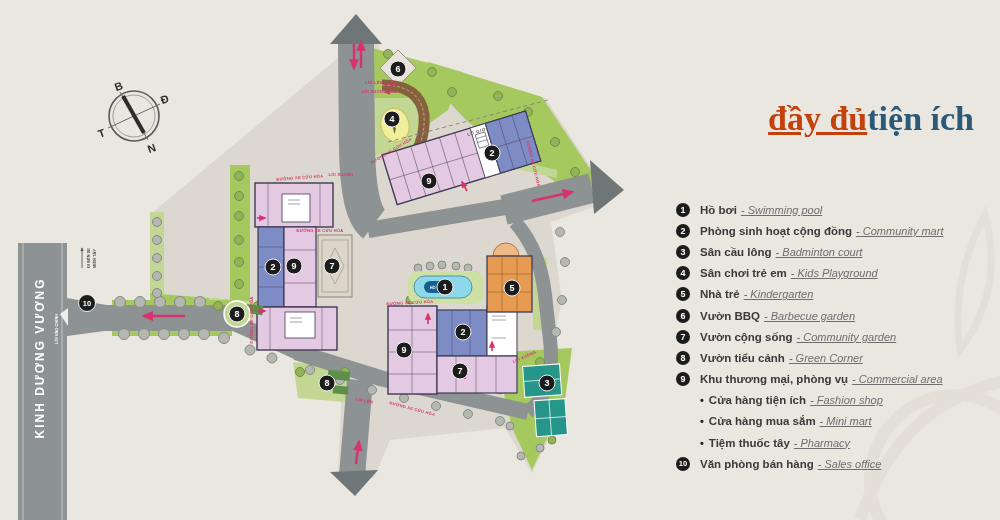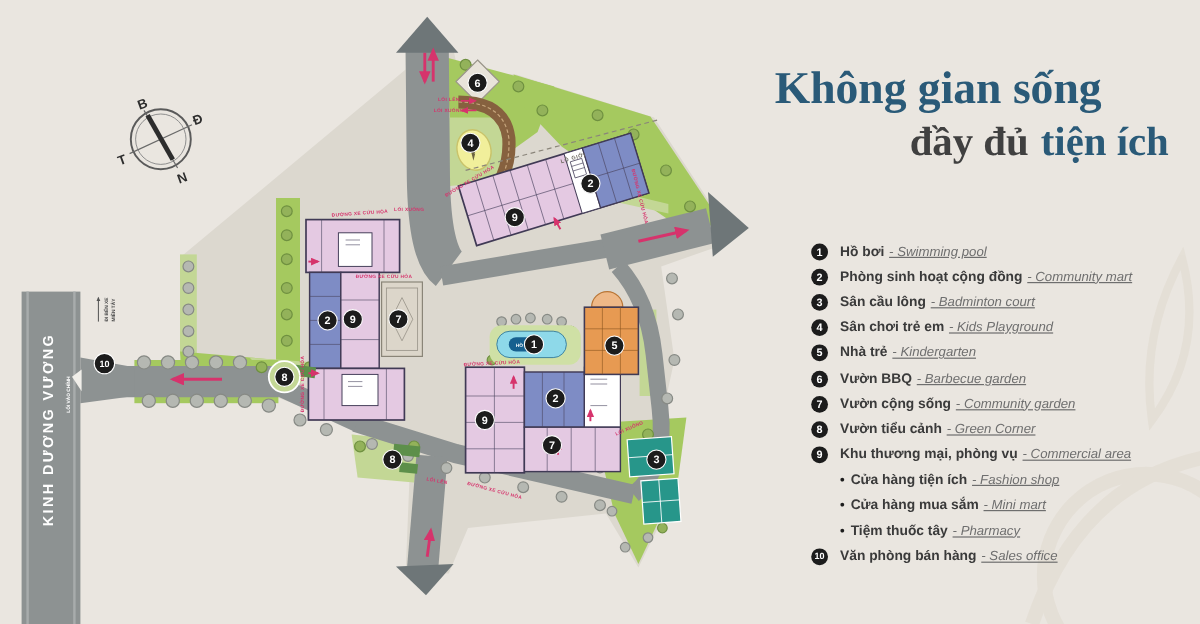--- a/index.html
+++ b/index.html
@@ -4,21 +4,21 @@
 <style>
   html,body{margin:0;padding:0;}
   #canvas{position:relative;width:1000px;height:520px;background:#eae6e0;overflow:hidden;
           font-family:"Liberation Sans",sans-serif;}
   svg{position:absolute;left:0;top:0;}
   
   .title-l1{position:absolute;top:52px;right:82px;font-family:"Liberation Serif",serif;
             font-weight:700;font-size:38px;color:#2a5a78;white-space:nowrap;}
   .title-l2{position:absolute;top:100px;right:26px;font-family:"Liberation Serif",serif;
             font-weight:700;font-size:34px;color:#2a5a78;white-space:nowrap;}
-  .title-accent{color:#404040;margin-right:10px;}
+  .title-accent{color:#c2410c;text-decoration:underline;}
   
   .legend{position:absolute;left:676px;top:199px;width:320px;}
   .lg-row{display:flex;align-items:center;height:21.2px;}
   .lg-badge{width:14px;height:14px;border-radius:50%;background:#1c1c1c;color:#fff;
             font-size:9px;font-weight:700;display:flex;align-items:center;justify-content:center;
             margin-right:10px;flex:0 0 14px;}
   .lg-vi{font-size:11.5px;font-weight:700;color:#3a3a3a;white-space:nowrap;}
   .lg-en{font-size:11px;font-style:italic;color:#6e6e6e;margin-left:4px;white-space:nowrap;text-decoration:underline;}
   .lg-sub{padding-left:24px;}
   .lg-dot{font-size:11px;color:#1c1c1c;margin-right:5px;font-weight:700;}
@@ -396,21 +396,20 @@
     <line x1="148" y1="140" x2="120" y2="92" stroke="#6a6a6a" stroke-width="1"></line>
     <line x1="108" y1="128" x2="160" y2="104" stroke="#6a6a6a" stroke-width="1"></line>
     <line x1="144" y1="133" x2="123" y2="96" stroke="#2d2d2d" stroke-width="4"></line>
     <text x="120" y="90" font-size="11" font-weight="700" fill="#2d2d2d" text-anchor="middle" transform="rotate(-20 120 90)">B</text>
     <text x="166" y="103" font-size="11" font-weight="700" fill="#2d2d2d" text-anchor="middle" transform="rotate(-20 166 103)">Đ</text>
     <text x="152" y="152" font-size="11" font-weight="700" fill="#2d2d2d" text-anchor="middle" transform="rotate(-20 152 149)">N</text>
     <text x="102" y="137" font-size="11" font-weight="700" fill="#2d2d2d" text-anchor="middle" transform="rotate(-20 102 134)">T</text>
   </g>
 </svg>
 
-  <div class="title-l1">Không gian sống</div>
   <div class="title-l2"><span class="title-accent">đầy đủ</span><span>tiện ích</span></div>
 
   <div class="legend">
     <div class="lg-row">
         <span class="lg-badge">1</span>
         <span class="lg-vi">Hồ bơi</span>
         <span class="lg-en">- Swimming pool</span>
       </div>
     <div class="lg-row">
         <span class="lg-badge">2</span>

